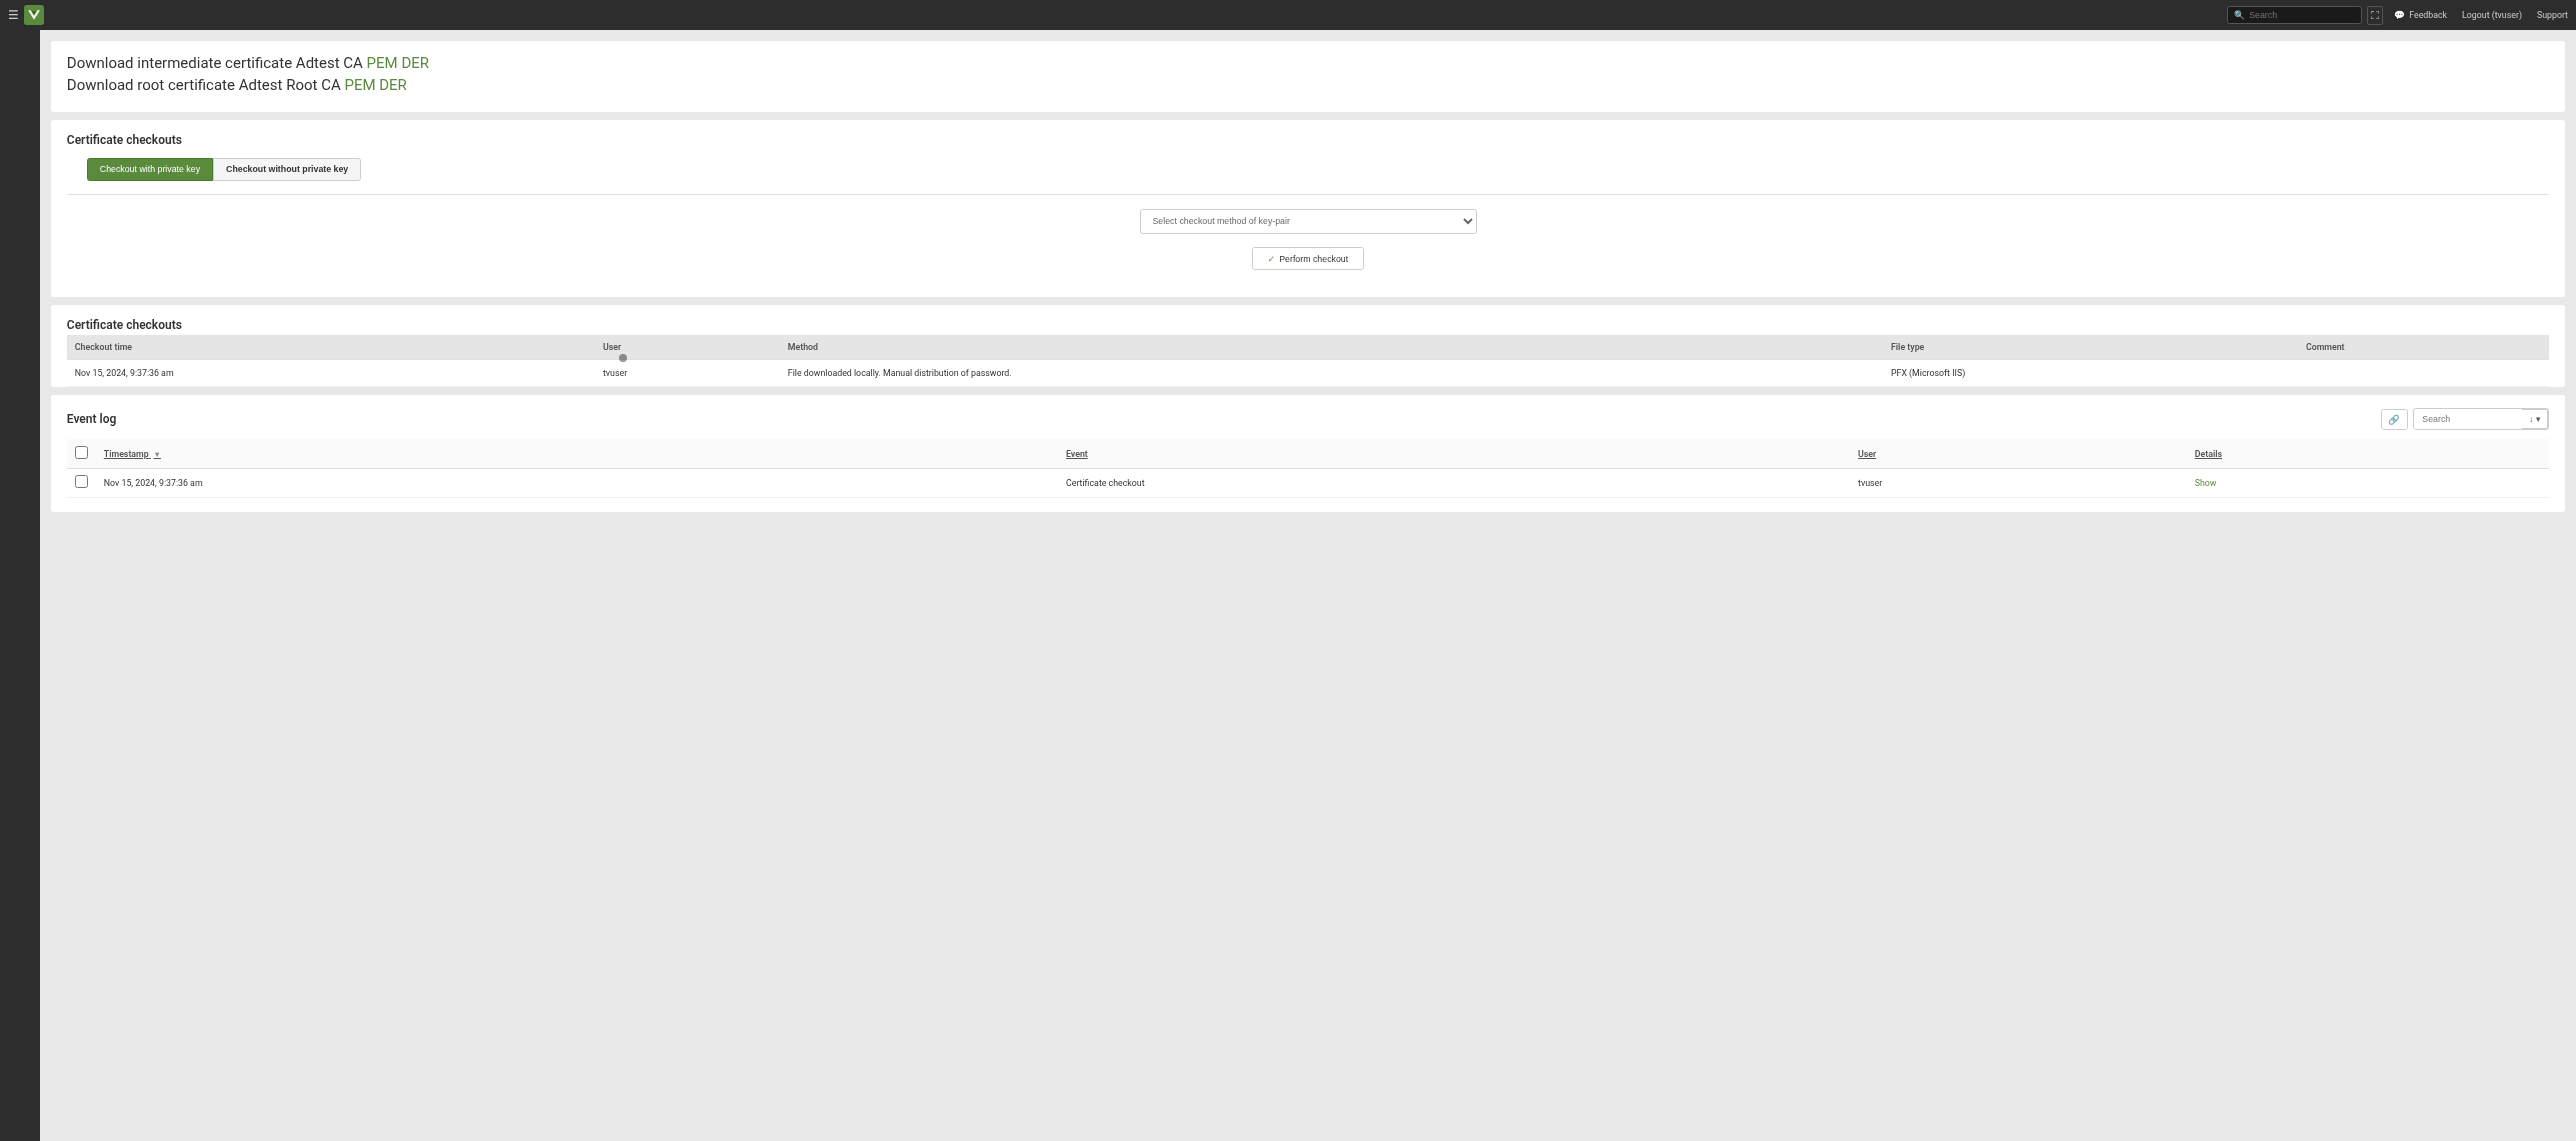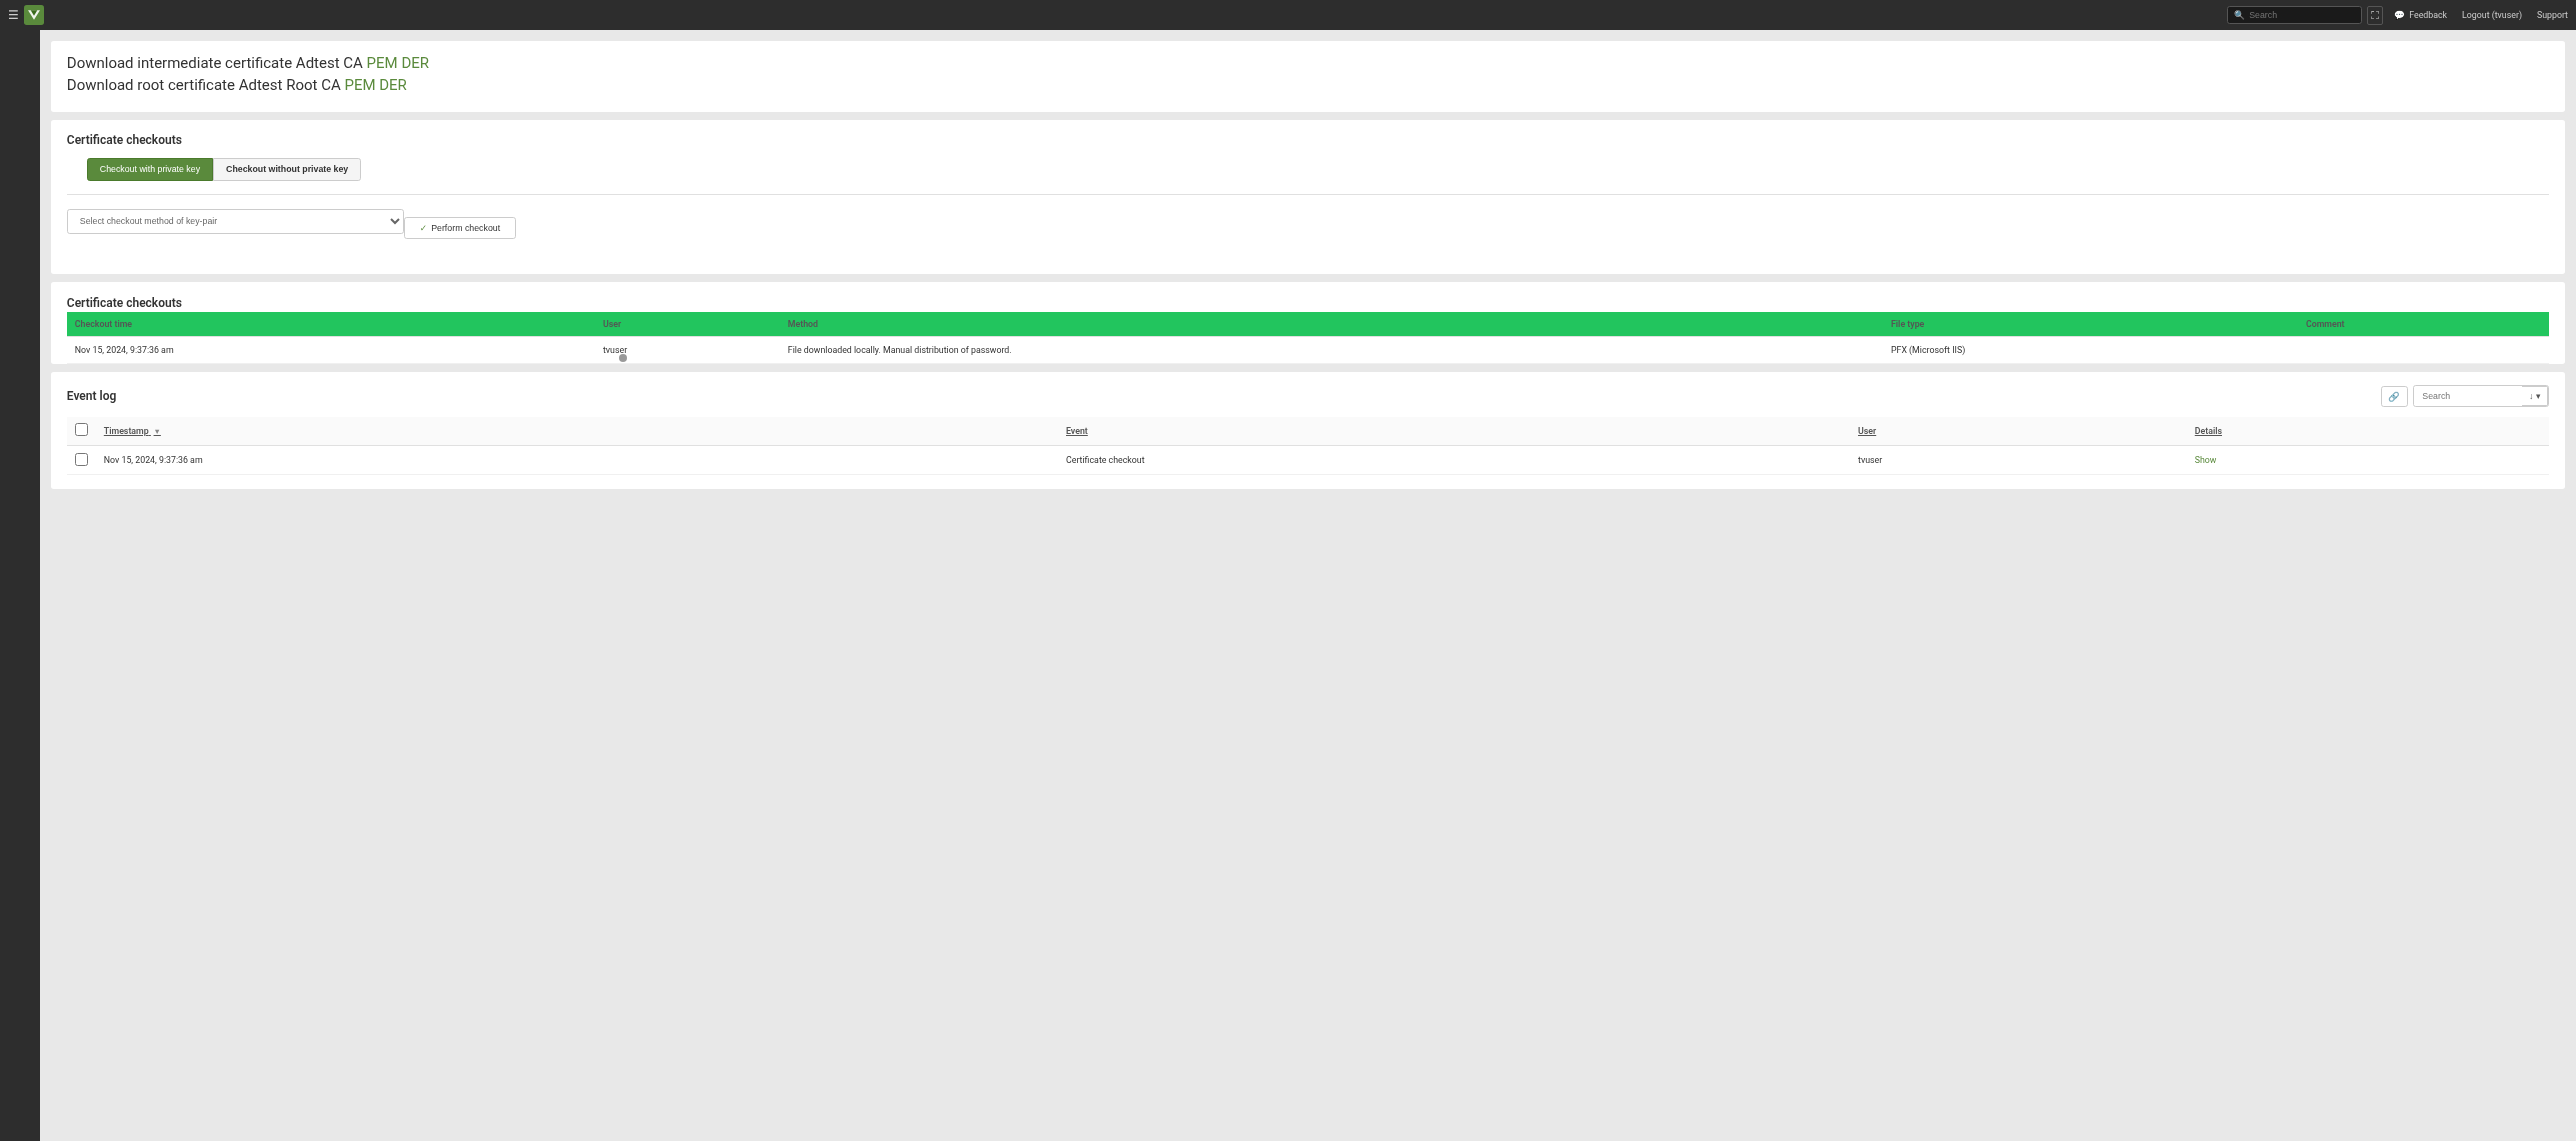--- a/index.html
+++ b/index.html
@@ -150,21 +150,21 @@
     .tab-btn:last-child { border-radius: 0 2.7px 2.7px 0; font-weight: bold; }
     .tab-btn.active {
       background: #5a8a3c;
       color: #fff;
       border-color: #4a7a2c;
     }
 
     
     .checkout-form {
       display: flex;
-      flex-direction: row;
+      flex-direction: column;
       align-items: center;
       padding: 13.5px 0;
       border-top: 0.7px solid #e0e0e0;
     }
     .select-wrapper {
       width: 337px;
       margin-bottom: 13.5px;
     }
     select.checkout-select {
       width: 100%;
@@ -212,21 +212,21 @@
       width: 100%;
       border-collapse: collapse;
       font-size: 8.8px;
     }
     .history-table th {
       text-align: left;
       padding: 6.7px 8px;
       border-bottom: 1.3px solid #e0e0e0;
       color: #555;
       font-weight: 600;
-      background: #22c55e;
+      background: #e5e5e5;
     }
     .history-table td {
       padding: 8px 8px;
       border-bottom: 0.7px solid #f0f0f0;
       color: #333;
     }
 
     
     .event-card {
       background: #fff;

